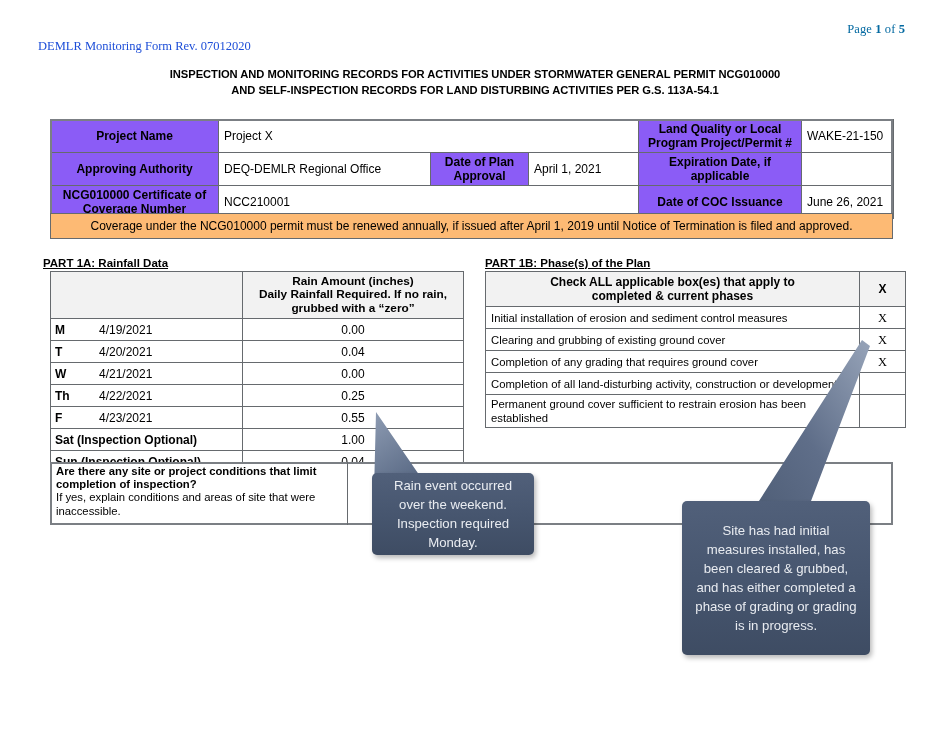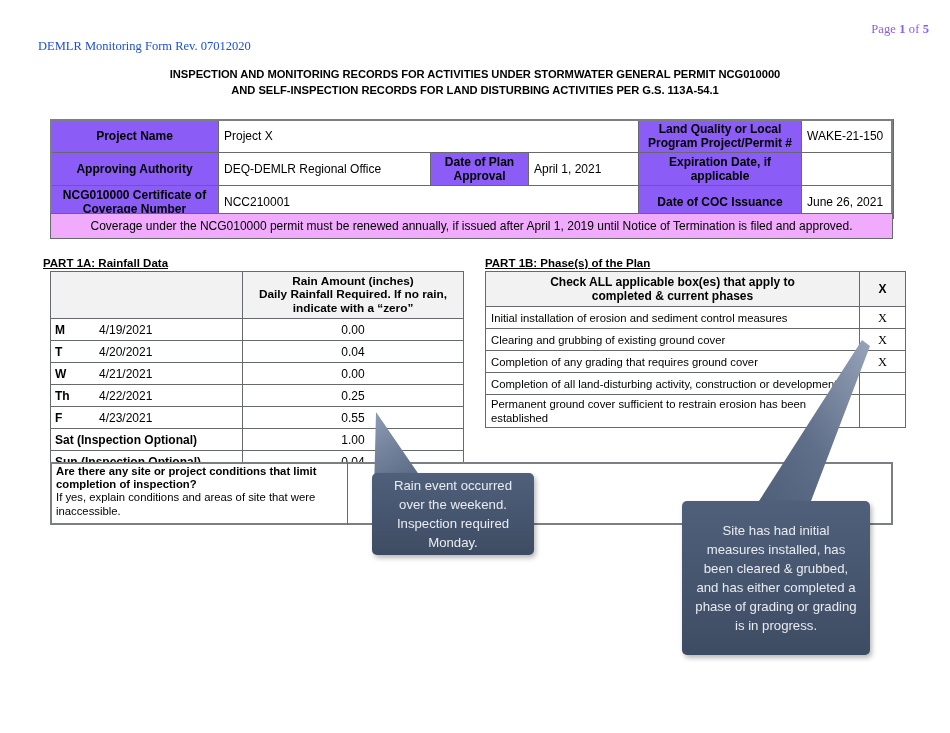--- a/index.html
+++ b/index.html
@@ -24,23 +24,22 @@
 
   
   .page-number {
     position: absolute;
     left: 0;
     top: 22px;
     width: 905px;
     text-align: right;
     font-family: "Liberation Serif", serif;
     font-size: 12.5px;
-    color: #8b5cf6;
+    color: #0369a1;
     letter-spacing: .1px;
-    margin-left: 24px;
   }
   .page-number b { font-weight: bold; }
 
   .form-rev {
     position: absolute;
     left: 38px;
     top: 39px;
     font-family: "Liberation Serif", serif;
     font-size: 12.5px;
     color: #1d4ed8;
@@ -89,21 +88,21 @@
   #project-table td { height: 26px; }
 
   
   #coverage-note {
     position: absolute;
     left: 50px;
     top: 213px;
     width: 843px;
     height: 26px;
     box-sizing: border-box;
-    background: #f0abfc;
+    background: #fdba74;
     border: 1px solid #666a6e;
     font-size: 12px;
     text-align: center;
     line-height: 24px;
   }
 
   
   .part-caption {
     position: absolute;
     font-size: 11.5px;
@@ -264,21 +263,21 @@
     <colgroup>
         <col style="width:192px">
         <col style="width:221px">
       </colgroup>
     <tbody>
       <tr>
         <td class="hd"></td>
         <td class="hd">
           <div>Rain Amount (inches)</div>
           <div>Daily Rainfall Required.  If no rain,</div>
-          <div>indicate with a “zero”</div>
+          <div>grubbed with a “zero”</div>
         </td>
       </tr>
       <tr>
         <td class="daycell"><span class="abbr">M</span><span class="dt">4/19/2021</span></td>
         <td class="ctr">0.00</td>
       </tr>
       <tr>
         <td class="daycell"><span class="abbr">T</span><span class="dt">4/20/2021</span></td>
         <td class="ctr">0.04</td>
       </tr>

